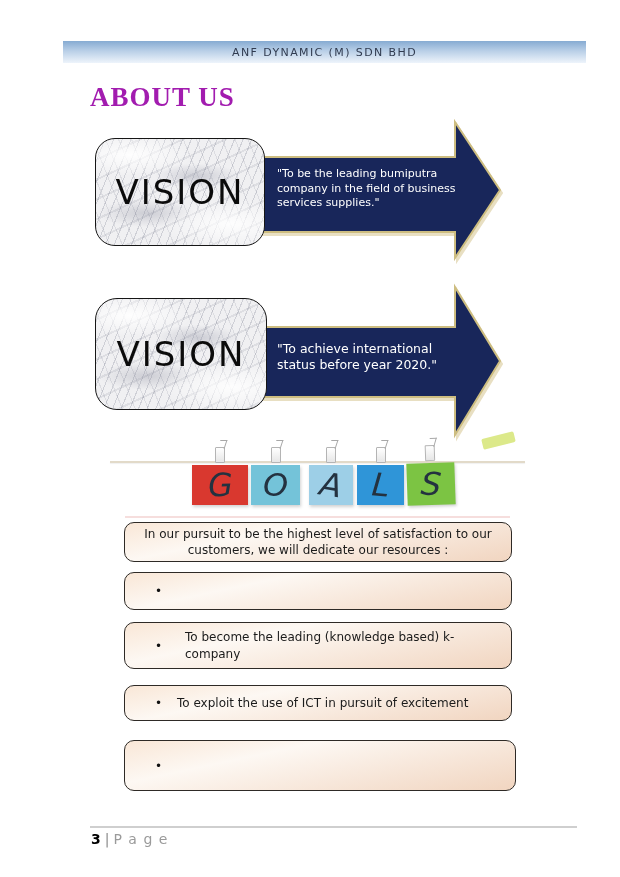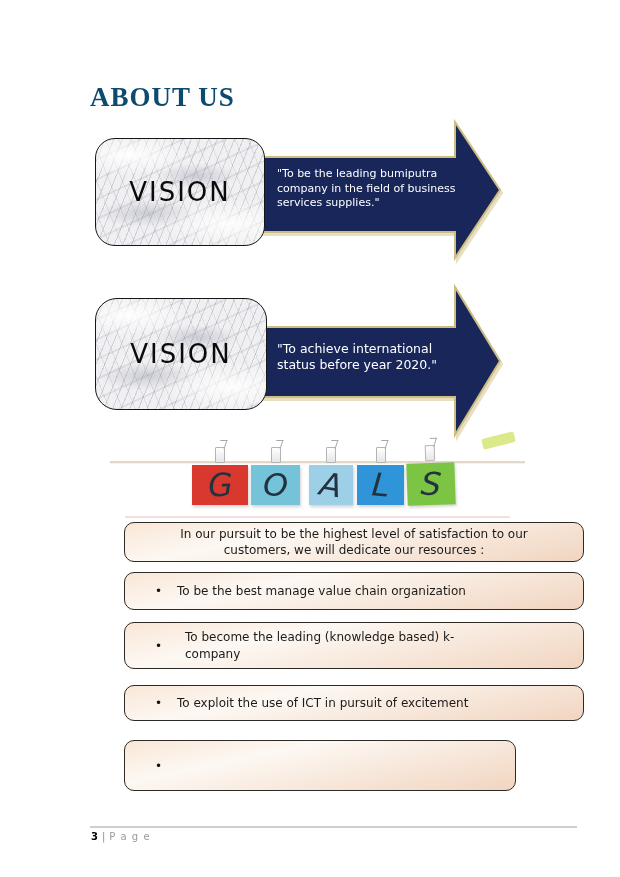--- a/index.html
+++ b/index.html
@@ -17,21 +17,21 @@
     display:flex; align-items:center; justify-content:center;
   }
   .header-band span {
     font-size:11px; letter-spacing:1.4px; color:#303b50; font-family:"DejaVu Sans", sans-serif;
   }
 
   
   .page-title {
     position:absolute; left:90px; top:82px;
     font-family:"Liberation Serif", serif; font-weight:bold;
-    font-size:27px; letter-spacing:1px; color:#0c4a6e;
+    font-size:27px; letter-spacing:1px; color:#a21caf;
   }
 
   
   .arrow-svg { position:absolute; filter:drop-shadow(2px 3px 0 rgba(205,185,120,.45)); }
   .arrow-svg.vision  { left:230px; top:115px; }
   .arrow-svg.mission { left:230px; top:280px; }
 
   .arrow-text {
     position:absolute; color:#ffffff; z-index:3; font-family:"DejaVu Sans", sans-serif;
   }
@@ -49,21 +49,21 @@
       radial-gradient(ellipse 100px 35px at 80% 80%, rgba(255,255,255,.9), rgba(255,255,255,0) 70%),
       radial-gradient(ellipse 60px 18px at 60% 35%, rgba(150,152,168,.4), rgba(150,152,168,0) 70%),
       radial-gradient(ellipse 70px 20px at 30% 70%, rgba(140,142,158,.35), rgba(140,142,158,0) 70%),
       repeating-linear-gradient(112deg, rgba(120,124,142,.28) 0 1px, transparent 1px 8px),
       repeating-linear-gradient(68deg, rgba(120,124,142,.17) 0 1px, transparent 1px 12px),
       repeating-linear-gradient(155deg, rgba(100,104,124,.13) 0 2px, transparent 2px 18px);
   }
   .marble-card.vision  { left:95px; top:138px; width:170px; height:108px; border-radius:20px; }
   .marble-card.mission { left:95px; top:298px; width:172px; height:112px; border-radius:22px; }
   .marble-card .card-label {
-    font-size:26px; letter-spacing:2px; color:#0b0b0b; font-family:"DejaVu Sans", sans-serif;
+    font-size:34px; letter-spacing:2px; color:#0b0b0b; font-family:"DejaVu Sans", sans-serif;
   }
 
   
   .goals-banner { position:absolute; left:110px; top:432px; width:415px; height:88px; }
   .goals-string { position:absolute; left:0; top:29px; width:415px; height:2px;
                   background:#e2dac9; box-shadow:0 1px 1px rgba(0,0,0,.06); }
   .goals-baseline { position:absolute; left:15px; top:84px; width:385px; height:2px; background:#f6dedd; }
   .goals-corner { position:absolute; left:372px; top:3px; width:33px; height:11px;
                   background:#dce98a; transform:rotate(-14deg); border-radius:2px; }
   .goal-card {
@@ -89,49 +89,52 @@
     width:10px; height:16px;
     background:linear-gradient(#ffffff, #e6e6e6); border:1px solid #b4b4b4; border-radius:1px;
   }
   .clip::before {
     content:""; position:absolute; top:-8px; left:3px; width:6px; height:8px;
     border-top:1.5px solid #a8a8a8; border-right:1.5px solid #a8a8a8; transform:skewX(-18deg);
   }
 
   
   .gbox {
-    position:absolute; left:124px; width:460px;
+    position:absolute; left:124px; width:388px;
     border:1.3px solid #2e2a26; border-radius:10px;
     background:linear-gradient(168deg, #f9e7d7 0%, #fdf8f3 32%, #f1d5c0 100%);
     color:#1b1b1b; font-size:12px; font-family:"DejaVu Sans", sans-serif;
   }
   .gbox.intro { top:522px; height:40px; display:flex; align-items:center; justify-content:center; }
   .gbox.intro p { width:350px; text-align:center; line-height:1.35; }
   .gbox.item  { display:flex; align-items:center; padding-left:30px; padding-right:8px; }
   .gbox.item .bullet { width:22px; font-size:12px; color:#111; }
   .gbox.item .item-text { line-height:1.4; }
   .gbox.i1 { top:572px; height:38px; }
   .gbox.i2 { top:622px; height:47px; }
   .gbox.i2 .item-text { width:292px;margin-left:8px; }
   .gbox.i3 { top:685px; height:36px; }
   .gbox.i4 { top:740px; height:51px; width:392px; }
   .gbox.i4 .item-text { width:340px; }
 
   
   .footer-rule { position:absolute; left:90px; top:826px; width:487px; height:2px; background:#cfcfcf; }
-  .footer-text { position:absolute; left:91px; top:831px; font-size:10px; font-family:"DejaVu Sans", sans-serif; }
+  .footer-text { position:absolute; left:91px; top:831px; font-size:14px; font-family:"DejaVu Sans", sans-serif; }
   .footer-text .num { font-weight:bold; color:#000000; }
   .footer-text .sep { color:#8a8a8a; margin:0 4px; }
   .footer-text .lbl { color:#9a9a9a; letter-spacing:1px; }
 </style>
 </head>
 <body>
 
 <div class="page">
 
+  <div class="header-band">
+    <span>ANF DYNAMIC (M) SDN BHD</span>
+  </div>
 
   <h1 class="page-title">ABOUT US</h1>
 
   <svg class="arrow-svg vision" width="275" height="150" viewBox="0 0 275 150">
     <polygon points="30,42 225,42 225,7 270,75 225,143 225,117 30,117" fill="#18265a" stroke="#cdbd80" stroke-width="2"></polygon>
   </svg>
   <div class="marble-card vision">
     <span class="card-label">VISION</span>
   </div>
   <div class="arrow-text vision">"To be the leading bumiputra company  in the field of business services supplies."</div>
@@ -169,21 +172,20 @@
     </div>
     <div class="goals-baseline"></div>
   </div>
 
   <div class="gbox intro">
     <p>In our pursuit to be the highest level of satisfaction to our customers, we will dedicate our resources :</p>
   </div>
 
   <div class="gbox item i1">
     <span class="bullet">•</span>
-    <span class="item-text">To be the best manage value chain organization</span>
   </div>
   <div class="gbox item i2">
     <span class="bullet">•</span>
     <span class="item-text">To become the leading (knowledge based) k-company</span>
   </div>
   <div class="gbox item i3">
     <span class="bullet">•</span>
     <span class="item-text">To exploit the use of ICT in pursuit of excitement</span>
   </div>
   <div class="gbox item i4">

